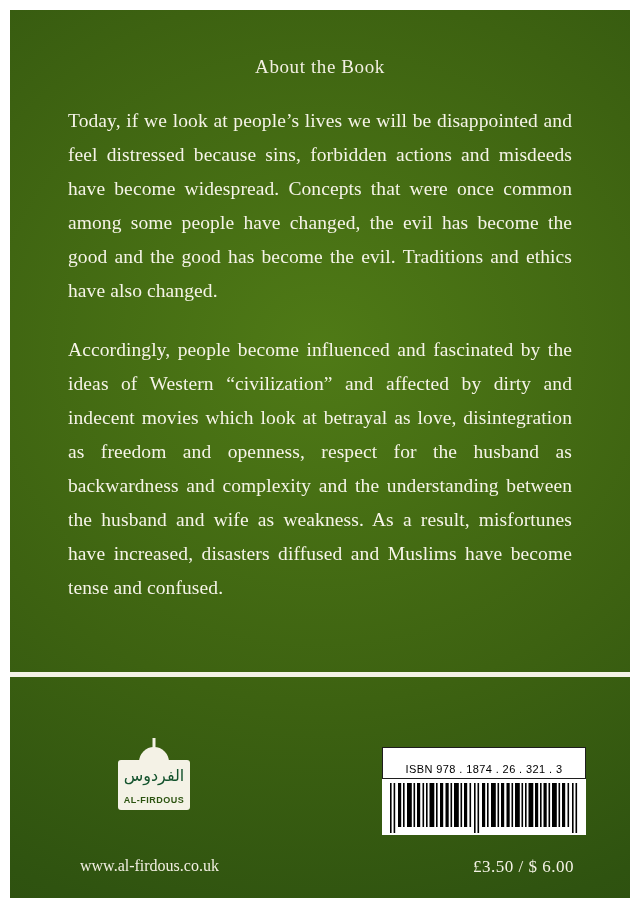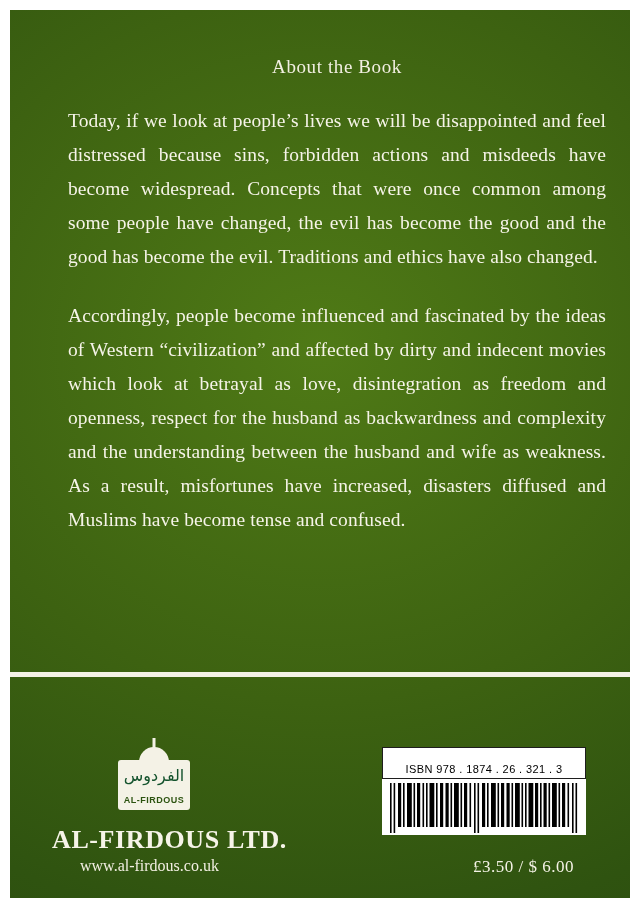--- a/index.html
+++ b/index.html
@@ -33,21 +33,21 @@
     overflow: hidden;
   }
 
   
   #blurb-region {
     position: absolute;
     left: 0; top: 0;
     width: 620px;
     height: 660px;
     box-sizing: border-box;
-    padding: 46px 24px 0 58px;
+    padding: 46px 58px 0 58px;
   }
 
   #about-heading {
     text-align: center;
     color: #f2efe2;
     font-size: 19px;
     letter-spacing: 0.6px;
     margin: 0 0 26px 0;
     font-weight: normal;
   }
@@ -222,21 +222,20 @@
     <div id="bottom-region">
 
       <div id="logo-block">
         <div id="logo-badge">
           <div id="logo-dome"></div>
           <div id="logo-arabic">الفردوس</div>
           <div id="logo-latin">AL-FIRDOUS</div>
         </div>
       </div>
 
-      <div id="publisher-name">AL-FIRDOUS LTD.</div>
       <div id="publisher-url">www.al-firdous.co.uk</div>
 
       <div id="barcode-block">
         <div id="isbn-text-box">ISBN  978 . 1874 . 26 . 321 . 3</div>
         <div id="barcode-area">
           <svg id="barcode-bars" viewBox="0 0 192 50" preserveAspectRatio="none">
             <rect x="0" y="0" width="192" height="50" fill="#ffffff"></rect>
             <g fill="#000000">
               <rect x="2" y="0" width="1.6" height="50"></rect>
               <rect x="5.6" y="0" width="1.6" height="50"></rect>

